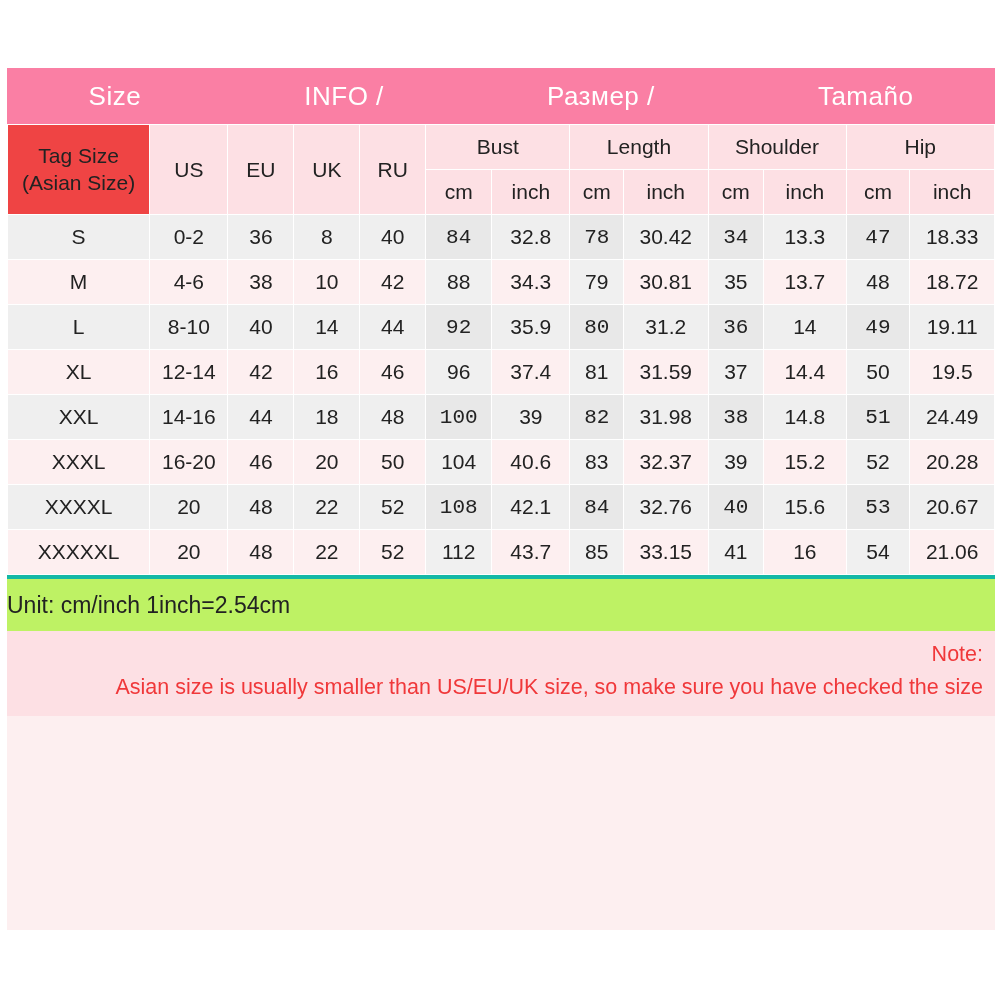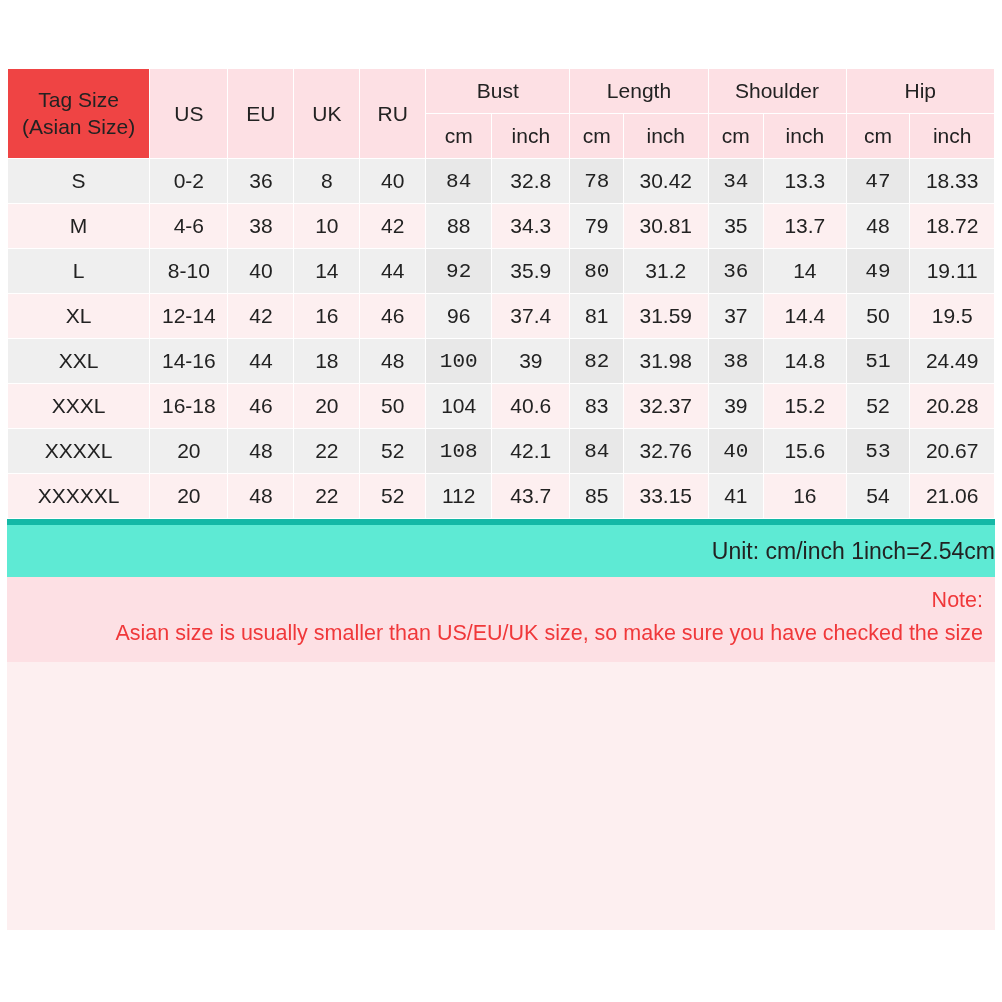--- a/index.html
+++ b/index.html
@@ -98,25 +98,25 @@
     background: #f0f0f0;
   }
   tr.row-odd td.band {
     background: #e8e8e8;
     font-family: Liberation Mono, monospace;
   }
   
   .unit-row {
     height: 52px;
     line-height: 52px;
-    text-align: right;
+    text-align: left;
     font-size: 23px;
     color: #222222;
-    background: #5eead4;
-    border-top: 6px solid #14b8a6;
+    background: #bef264;
+    border-top: 4px solid #14b8a6;
   }
   .note-box {
     background: #fde0e4;
     color: #f0383a;
     text-align: right;
     padding: 8px 12px 14px 12px;
     font-size: 21.5px;
     line-height: 1.42;
   }
   .note-title {
@@ -126,20 +126,26 @@
   .note-line {
     display: block;
   }
 </style>
 </head>
 <body>
 
 <div id="page">
   <div id="chart-wrap">
 
+    <div class="title-bar">
+      <span>Size</span>
+      <span>INFO /</span>
+      <span>Размер /</span>
+      <span>Tamaño</span>
+    </div>
 
     <table class="size-table">
       <colgroup>
         <col style="width:138px">
         <col style="width:76px">
         <col style="width:64px">
         <col style="width:64px">
         <col style="width:64px">
         <col style="width:64px">
         <col style="width:76px">
@@ -244,21 +250,21 @@
           <td class="cell">39</td>
           <td class="cell band">82</td>
           <td class="cell">31.98</td>
           <td class="cell band">38</td>
           <td class="cell">14.8</td>
           <td class="cell band">51</td>
           <td class="cell">24.49</td>
         </tr>
         <tr class="row-even">
           <td class="cell cell-label">XXXL</td>
-          <td class="cell">16-18</td>
+          <td class="cell">16-20</td>
           <td class="cell">46</td>
           <td class="cell">20</td>
           <td class="cell">50</td>
           <td class="cell band">104</td>
           <td class="cell">40.6</td>
           <td class="cell band">83</td>
           <td class="cell">32.37</td>
           <td class="cell band">39</td>
           <td class="cell">15.2</td>
           <td class="cell band">52</td>

